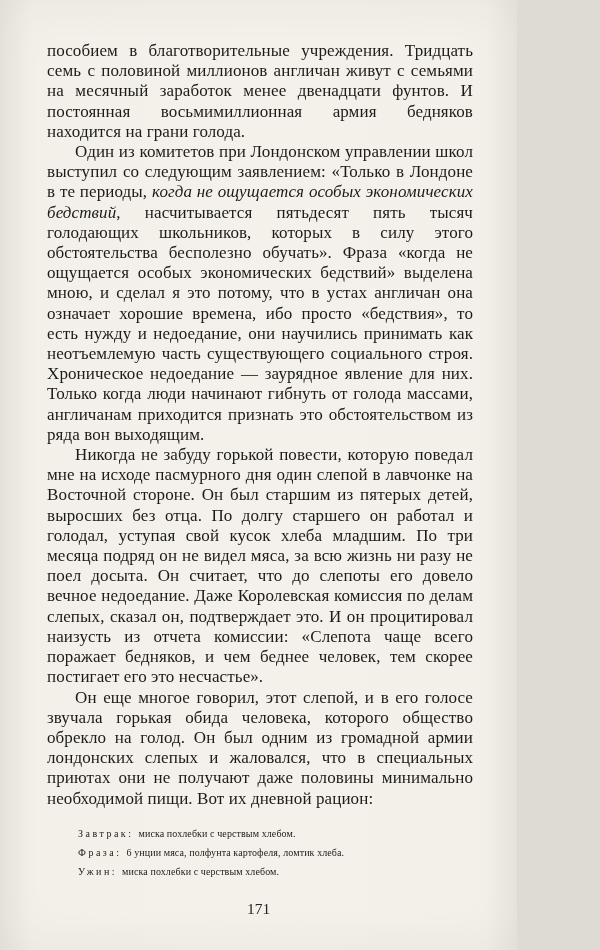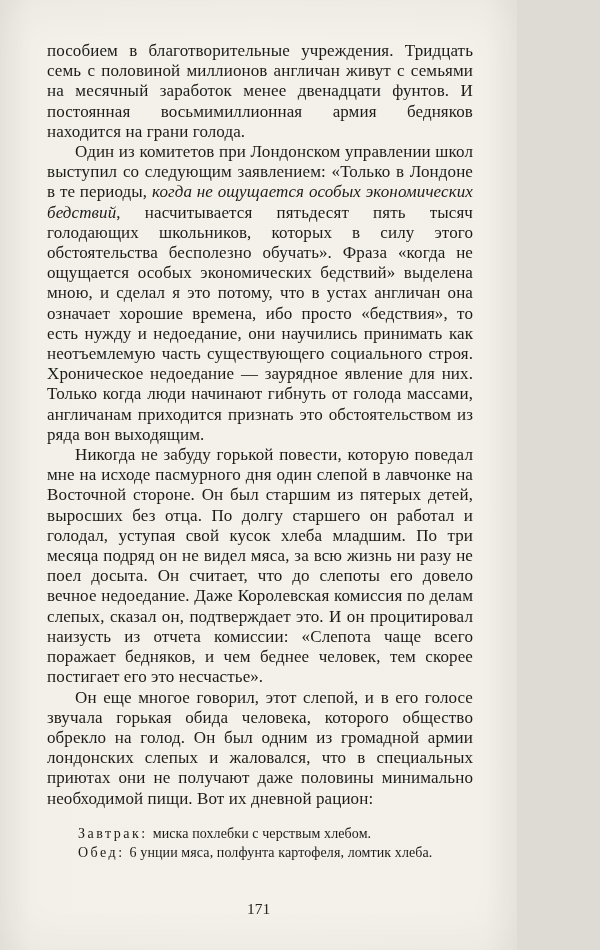--- a/index.html
+++ b/index.html
@@ -43,21 +43,21 @@
     text-indent: 0;
   }
 
   .emph {
     font-style: italic;
   }
 
   .ration-list {
     margin-top: 15px;
     margin-left: 31px;
-    font-size: 14px;
+    font-size: 10px;
     line-height: 19px;
     text-align: left;
     text-indent: 0;
   }
 
   .ration-label {
     letter-spacing: 2.5px;
     margin-right: 5px;
   }
 
@@ -84,21 +84,24 @@
 
     <p class="para">Никогда не забуду горькой повести, которую поведал мне на исходе пасмурного дня один слепой в лавчонке на Восточной стороне. Он был старшим из пятерых детей, выросших без отца. По долгу старшего он работал и голодал, уступая свой кусок хлеба младшим. По три месяца подряд он не видел мяса, за всю жизнь ни разу не поел досыта. Он считает, что до слепоты его довело вечное недоедание. Даже Королевская комиссия по делам слепых, сказал он, подтверждает это. И он процитировал наизусть из отчета комиссии: «Слепота чаще всего поражает бедняков, и чем беднее человек, тем скорее постигает его это несчастье».</p>
 
     <p class="para">Он еще многое говорил, этот слепой, и в его голосе звучала горькая обида человека, которого общество обрекло на голод. Он был одним из громадной армии лондонских слепых и жаловался, что в специальных приютах они не получают даже половины минимально необходимой пищи. Вот их дневной рацион:</p>
 
     <div class="ration-list">
       <div class="ration-line">
         <span class="ration-label">Завтрак:</span><span>миска похлебки с черствым хлебом.</span>
       </div>
       <div class="ration-line">
-        <span class="ration-label">Обед:</span><span>6 унции мяса, полфунта картофеля, ломтик хлеба.</span>
+        <span class="ration-label">Фраза:</span><span>6 унции мяса, полфунта картофеля, ломтик хлеба.</span>
+      </div>
+      <div class="ration-line">
+        <span class="ration-label">Ужин:</span><span>миска похлебки с черствым хлебом.</span>
       </div>
     </div>
 
   </div>
 
   <div class="page-number">171</div>
 
 </div>
 
 </body></html>

